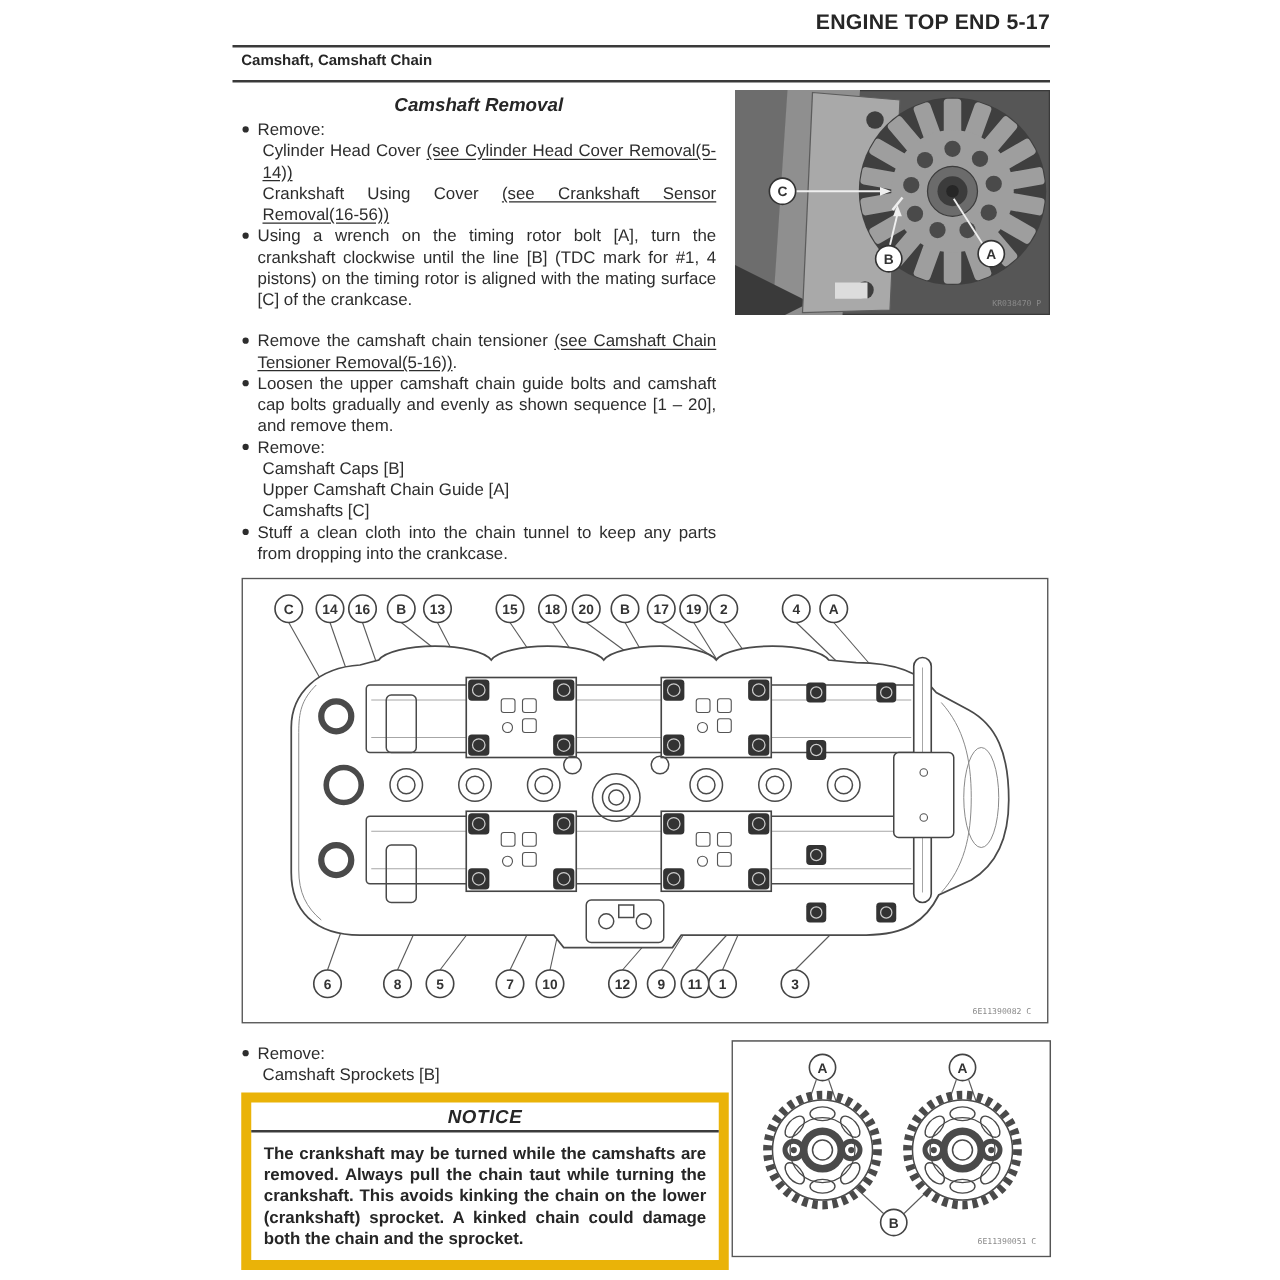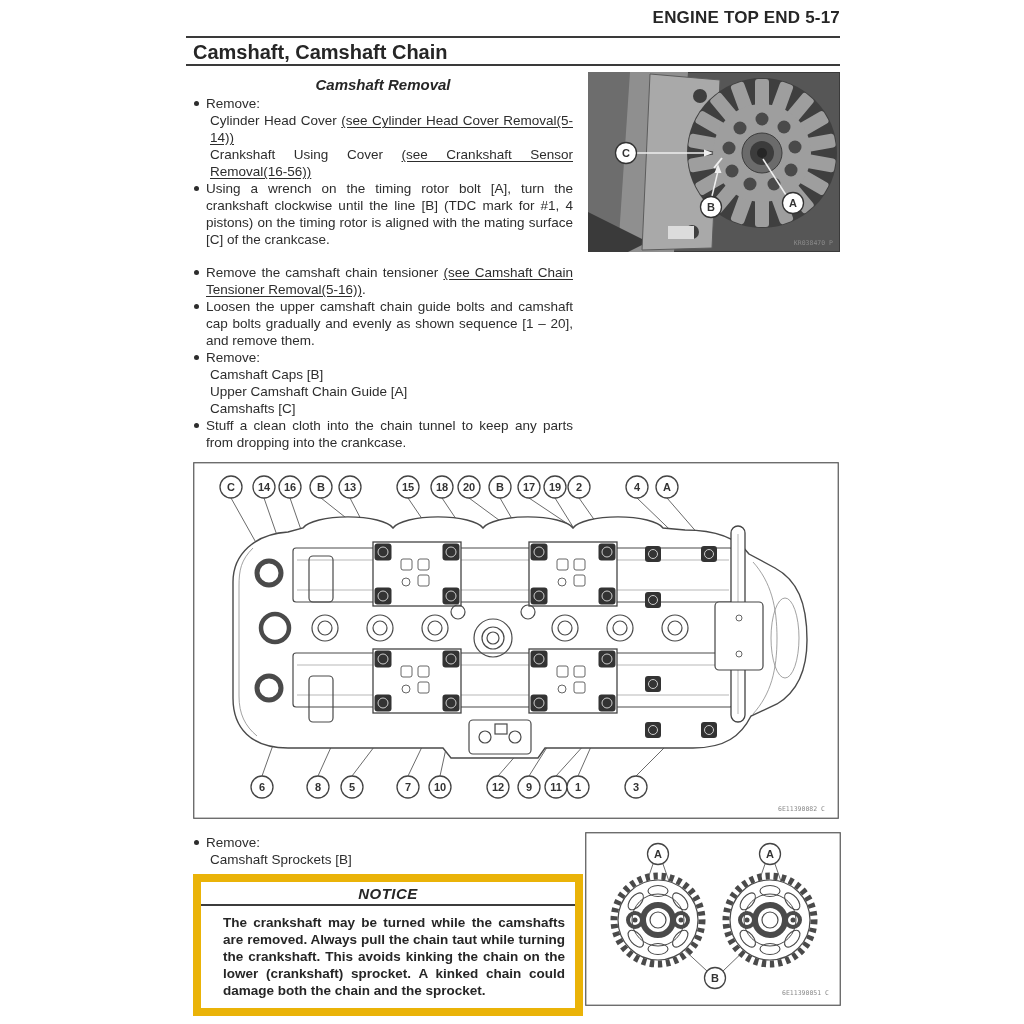--- a/index.html
+++ b/index.html
@@ -10,21 +10,21 @@
   }
   
   .hdr-title{
     position:absolute;top:8px;left:186px;width:654px;text-align:right;
     font-size:17px;font-weight:bold;letter-spacing:.2px;color:#262626;
   }
   .rule{position:absolute;left:186px;width:654px;height:2px;background:#3a3a3a;}
   .rule1{top:36px;}
   .rule2{top:64px;}
   .sec-title{
-    position:absolute;top:41px;left:193px;font-size:20px;font-weight:bold;color:#262626;
+    position:absolute;top:41px;left:193px;font-size:12px;font-weight:bold;color:#262626;
   }
   
   .txtcol{position:absolute;left:193px;top:76px;width:380px;font-size:13.5px;line-height:17px;}
   .txtcol2{position:absolute;left:193px;top:834px;width:380px;font-size:13.5px;line-height:17px;}
   .sub-head{font-size:15px;font-weight:bold;font-style:italic;margin-bottom:2px;color:#262626;text-align:center;}
   .step{position:relative;padding-left:13px;text-align:justify;}
   .step::before{
     content:"";position:absolute;left:1px;top:6px;width:5px;height:5px;border-radius:50%;background:#2d2d2d;
   }
   .substep{padding-left:17px;text-align:justify;}
@@ -32,21 +32,21 @@
   .link{text-decoration:underline;text-underline-offset:2px;}
   
   .notice{
     margin-top:6px;border:8px solid #eab308;width:374px;
   }
   .notice-title{
     text-align:center;font-size:15px;font-weight:bold;font-style:italic;
     padding:3px 0 2px 0;border-bottom:2px solid #3c3c3c;letter-spacing:.5px;color:#262626;
   }
   .notice-body{
-    padding:8px 10px 9px 22px;font-weight:bold;text-align:justify;
+    padding:8px 10px 9px 10px;font-weight:bold;text-align:justify;
     font-size:13.5px;line-height:17px;color:#262626;
   }
   
   .photo{position:absolute;left:588px;top:72px;}
   .bigdiag{position:absolute;left:193px;top:462px;}
   .sprockets{position:absolute;left:585px;top:832px;}
   svg{display:block;}
   .callout-text{font-family:"Liberation Sans",sans-serif;font-size:11px;font-weight:600;fill:#333;}
   .code-text{font-family:"DejaVu Sans Mono",monospace;font-size:6.5px;fill:#8a8a8a;}
 </style>

